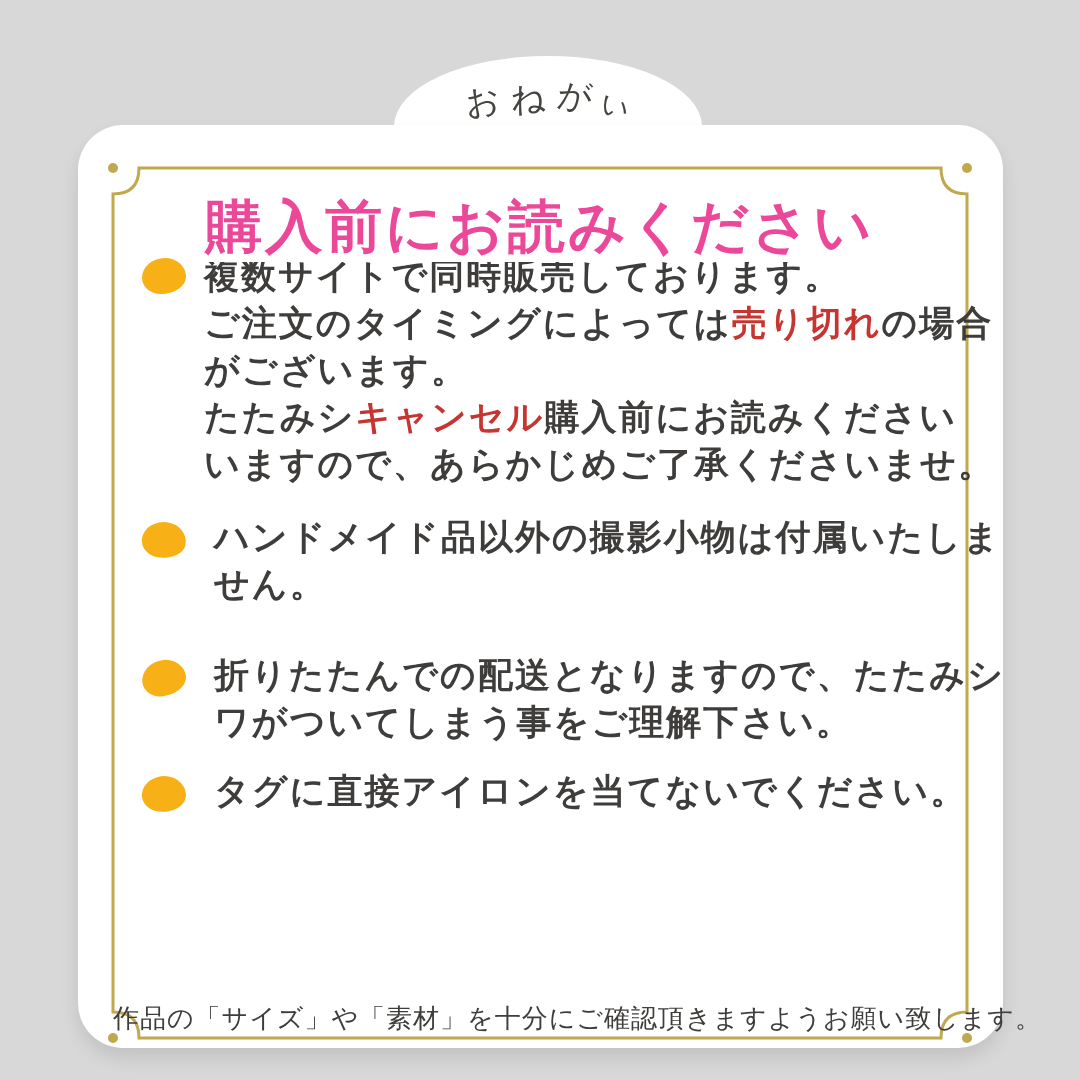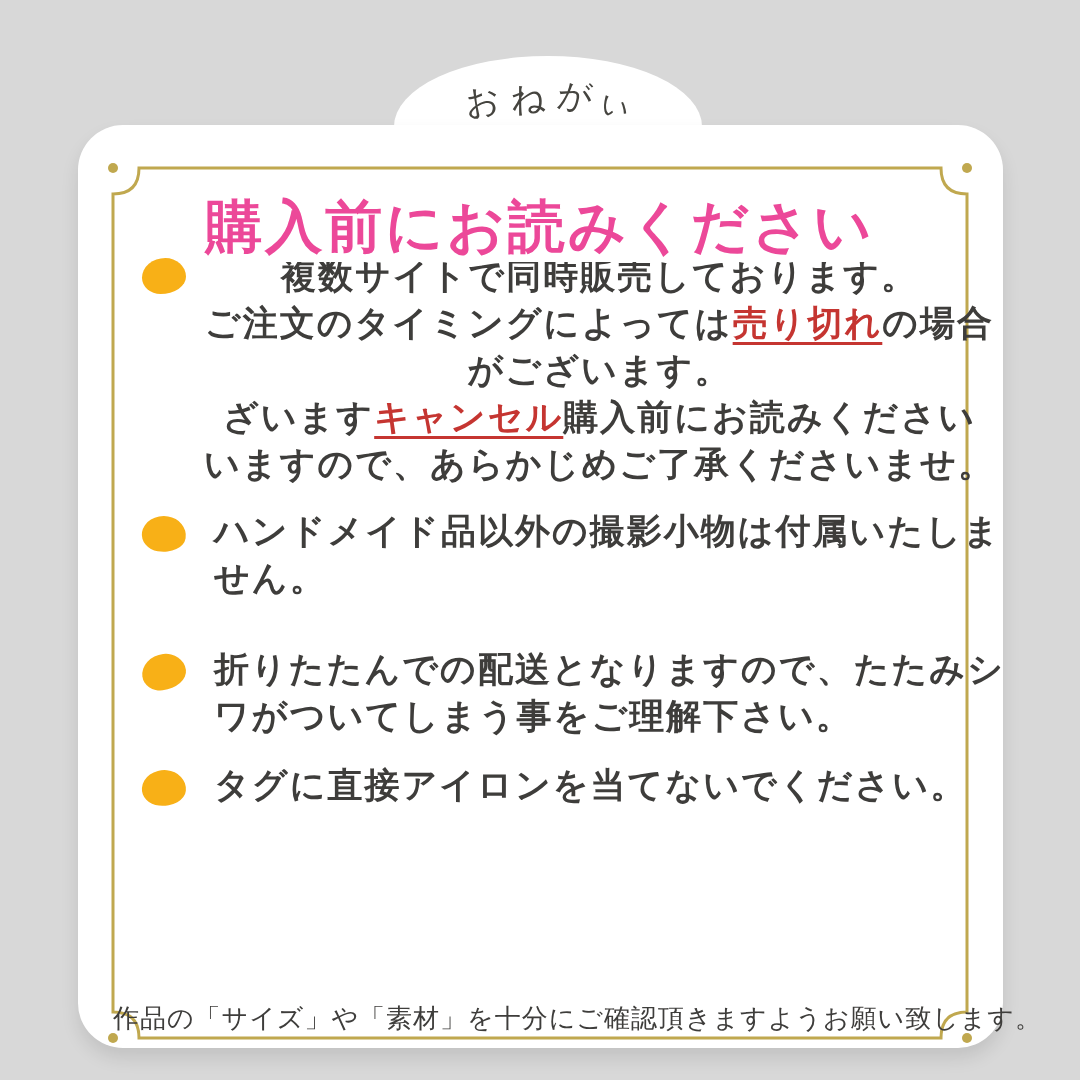--- a/index.html
+++ b/index.html
@@ -45,41 +45,40 @@
   .title{
     position:absolute;top:152px;left:50%;transform:translateX(-50%);
     z-index:3;background:var(--card,#ffffff);
     padding:0 14px;
     font-size:57px;line-height:72px;font-weight:bold;
     color:#ec4899;letter-spacing:3px;white-space:nowrap;
   }
   
   .notices{position:absolute;left:142px;top:252px;width:815px;z-index:2;}
   .notice{display:flex;align-items:flex-start;}
-  .notice:nth-child(1){margin-bottom:20px;text-align:center;}
+  .notice:nth-child(1){margin-bottom:26px;}
   .notice:nth-child(2){margin-bottom:44px;}
   .notice:nth-child(3){margin-bottom:22px;}
   .notice:nth-child(4){margin-bottom:38px;}
   .bullet{
     flex:none;width:44px;height:36px;margin:6px 18px 0 0;
     background:var(--yellow,#f8b017);
     border-radius:53% 47% 58% 42% / 55% 52% 48% 45%;
   }
   .notice:nth-child(2) .bullet{transform:rotate(9deg);margin-top:9px;}
   .notice:nth-child(3) .bullet{transform:rotate(-7deg);margin-top:9px;}
   .notice:nth-child(4) .bullet{transform:rotate(5deg);margin-top:9px;}
   .notice:nth-child(5) .bullet{transform:rotate(-4deg);margin-top:9px;}
   .notice:nth-child(n+2) .notice-text{padding-left:10px;}
   .notice-text{
     margin:0;font-size:35px;line-height:47px;font-weight:bold;
     color:var(--text,#3e3d3b);letter-spacing:2px;white-space:nowrap;
   }
   .red{
     color:var(--red,#c53531);
-    text-decoration:underline;
     text-decoration-thickness:3px;
     text-underline-offset:7px;
   }
   
   .footer{
     position:absolute;left:113px;width:854px;top:1001px;
     text-align:center;z-index:2;
     font-size:26px;color:var(--text,#3e3d3b);letter-spacing:1px;white-space:nowrap;font-family:Liberation Serif, serif;
   }
 </style>
@@ -99,21 +98,21 @@
     <circle class="frame-dot" cx="967" cy="168" r="5"></circle>
     <circle class="frame-dot" cx="113" cy="1038" r="5"></circle>
     <circle class="frame-dot" cx="967" cy="1038" r="5"></circle>
   </svg>
 
   <h1 class="title">購入前にお読みください</h1>
 
   <div class="notices">
       <div class="notice">
         <span class="bullet"></span>
-        <p class="notice-text"><span>複数サイトで同時販売しております。</span><br><span>ご注文のタイミングによっては</span><span class="red">売り切れ</span><span>の場合</span><br><span>がございます。</span><br><span>ざいます</span><span class="red">キャンセル</span><span>購入前にお読みください</span><br><span>いますので、あらかじめご了承くださいませ。</span></p>
+        <p class="notice-text"><span>複数サイトで同時販売しております。</span><br><span>ご注文のタイミングによっては</span><span class="red">売り切れ</span><span>の場合</span><br><span>がございます。</span><br><span>たたみシ</span><span class="red">キャンセル</span><span>購入前にお読みください</span><br><span>いますので、あらかじめご了承くださいませ。</span></p>
       </div>
       <div class="notice">
         <span class="bullet"></span>
         <p class="notice-text"><span>ハンドメイド品以外の撮影小物は付属いたしま</span><br><span>せん。</span></p>
       </div>
       <div class="notice">
         <span class="bullet"></span>
         <p class="notice-text"><span>折りたたんでの配送となりますので、たたみシ</span><br><span>ワがついてしまう事をご理解下さい。</span></p>
       </div>
       <div class="notice">

